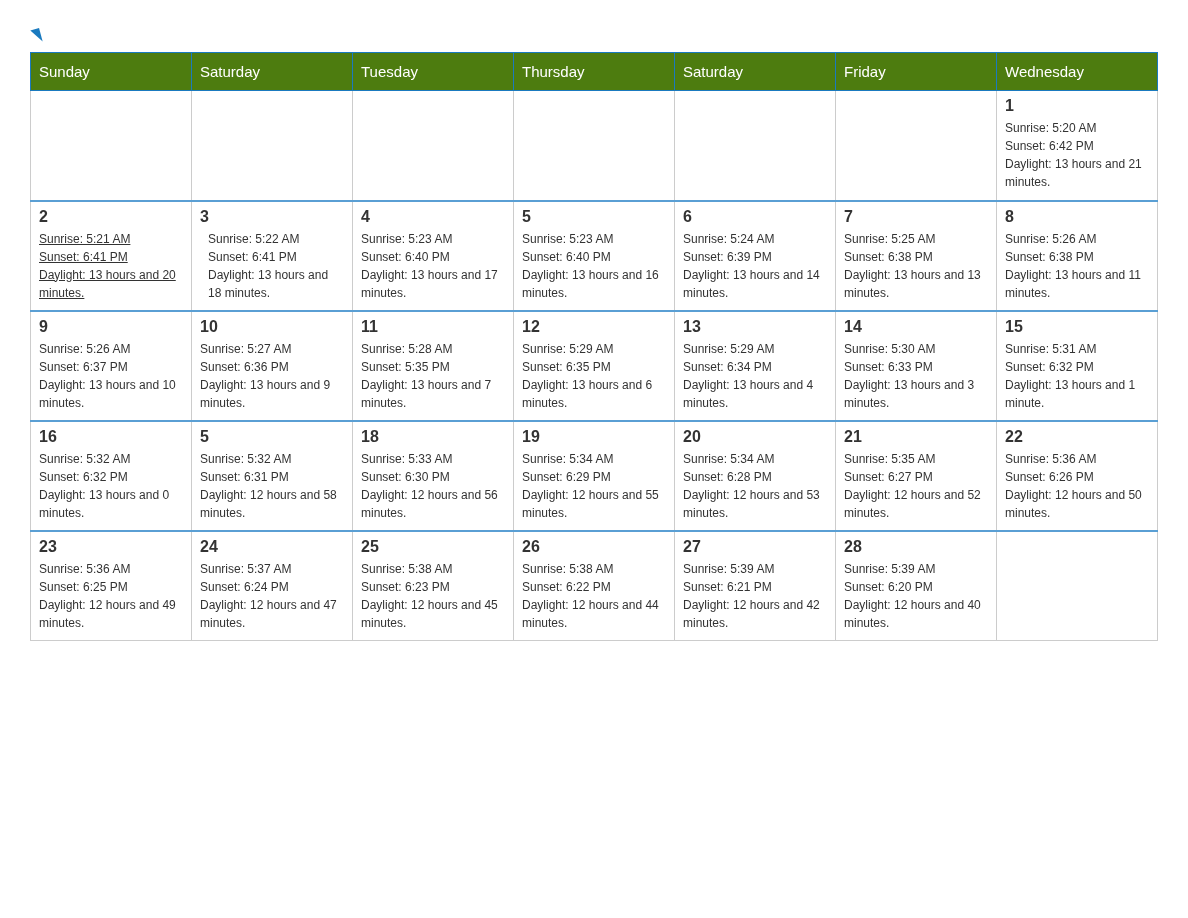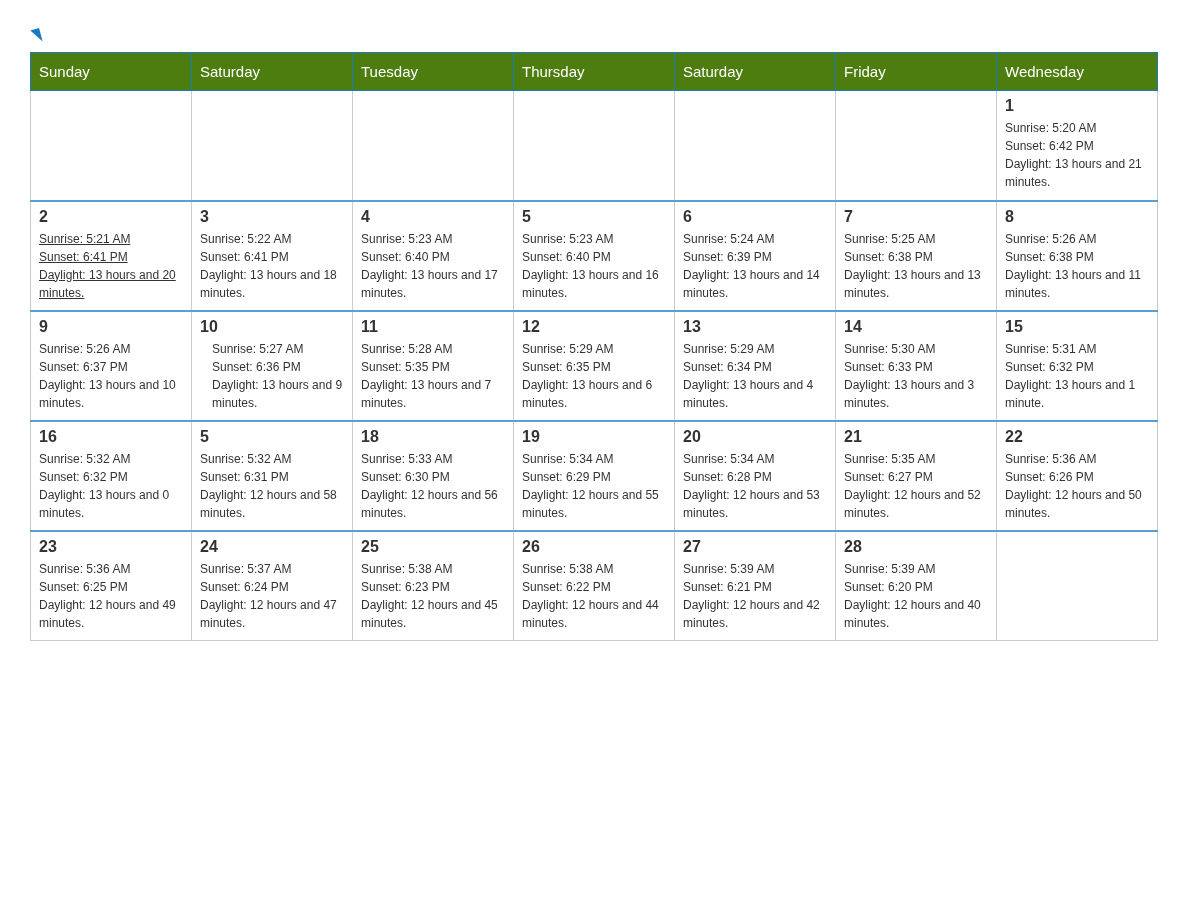--- a/index.html
+++ b/index.html
@@ -144,21 +144,21 @@
       </tr>
       <tr class="row-divider">
         <td>
           <div class="day-number">2</div>
           <div class="day-info" style="white-space: pre-line; text-decoration: underline;">Sunrise: 5:21 AM
 Sunset: 6:41 PM
 Daylight: 13 hours and 20 minutes.</div>
         </td>
         <td>
           <div class="day-number">3</div>
-          <div class="day-info" style="white-space: pre-line;">Sunrise: 5:22 AM
+          <div class="day-info" style="white-space: pre-line; margin-left: 8px;">Sunrise: 5:22 AM
 Sunset: 6:41 PM
 Daylight: 13 hours and 18 minutes.</div>
         </td>
         <td>
           <div class="day-number">4</div>
           <div class="day-info" style="white-space: pre-line;">Sunrise: 5:23 AM
 Sunset: 6:40 PM
 Daylight: 13 hours and 17 minutes.</div>
         </td>
         <td>
@@ -188,21 +188,21 @@
       </tr>
       <tr class="row-divider">
         <td>
           <div class="day-number">9</div>
           <div class="day-info" style="white-space: pre-line;">Sunrise: 5:26 AM
 Sunset: 6:37 PM
 Daylight: 13 hours and 10 minutes.</div>
         </td>
         <td>
           <div class="day-number">10</div>
-          <div class="day-info" style="white-space: pre-line; margin-left: 12px;">Sunrise: 5:27 AM
+          <div class="day-info" style="white-space: pre-line;">Sunrise: 5:27 AM
 Sunset: 6:36 PM
 Daylight: 13 hours and 9 minutes.</div>
         </td>
         <td>
           <div class="day-number">11</div>
           <div class="day-info" style="white-space: pre-line;">Sunrise: 5:28 AM
 Sunset: 5:35 PM
 Daylight: 13 hours and 7 minutes.</div>
         </td>
         <td>

